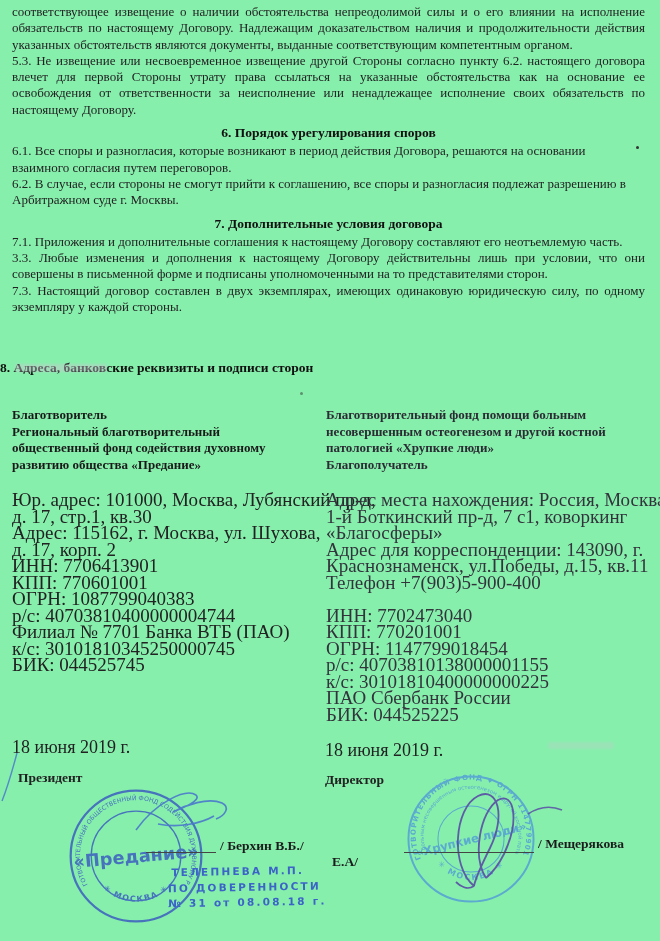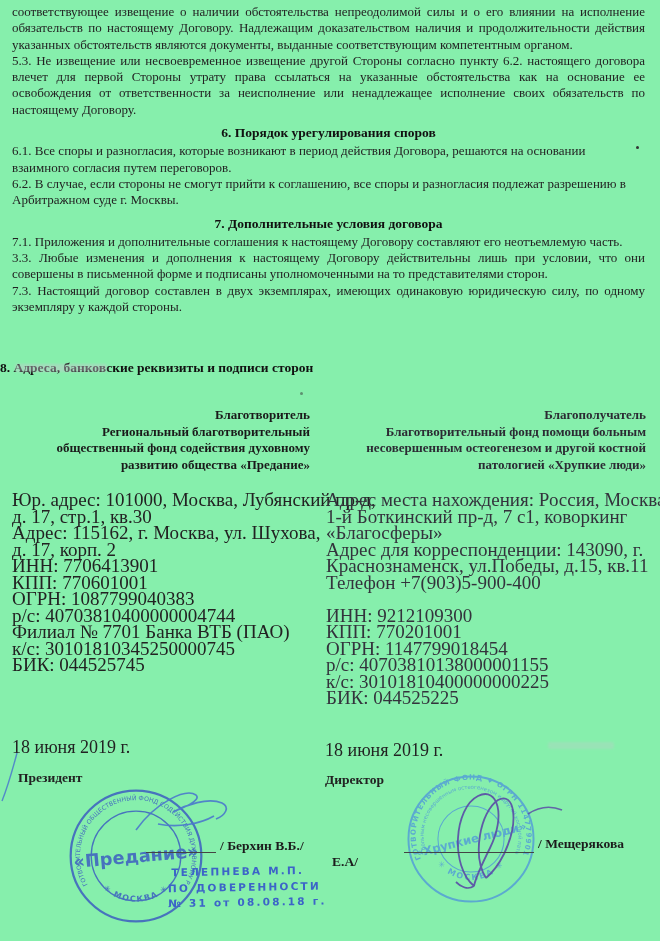--- a/index.html
+++ b/index.html
@@ -12,21 +12,21 @@
   .bodytext { position:absolute; top:4px; left:12px; right:15px; font-size:13px; line-height:16.3px; }
   .bodytext p { margin:0; }
   .just { text-align:justify; }
   .sec-head { text-align:center; font-weight:bold; font-size:13.5px; margin:7px 0 2px 0; color:#111; }
   .head8 { position:absolute; top:360px; left:0; width:100%; font-weight:bold; font-size:13.5px; color:#111; }
 
   
   .columns { position:absolute; top:407px; left:12px; right:14px; display:flex; gap:16px; }
   .col-left  { width:298px; }
   .col-right { width:320px; }
-  .col-header { text-align:right; font-weight:bold; font-size:13px; line-height:16.5px; color:#1a1a1a; }
+  .col-header { text-align:left; font-weight:bold; font-size:13px; line-height:16.5px; color:#1a1a1a; }
   .col-details { margin-top:19px; font-size:19px; line-height:16.5px; }
   .detail-line { min-height:16.5px; white-space:nowrap; }
   .col-right .col-header { color:#2b2b33; }
   .col-right .col-details { color:#33333c; }
 
   
   .abs { position:absolute; }
   .date  { font-size:18px; }
   .stitle { font-size:13.5px; font-weight:bold; }
   .signame { font-size:13.5px; font-weight:bold; color:#1c1c1c; }
@@ -77,36 +77,37 @@
         <div class="detail-line">КПП: 770601001</div>
         <div class="detail-line">ОГРН: 1087799040383</div>
         <div class="detail-line">р/с: 40703810400000004744</div>
         <div class="detail-line">Филиал № 7701 Банка ВТБ (ПАО)</div>
         <div class="detail-line">к/с: 30101810345250000745</div>
         <div class="detail-line">БИК: 044525745</div>
       </div>
     </div>
     <div class="col-right">
       <div class="col-header">
+        <div>Благотворительный фонд помощи больным несовершенным остеогенезом и другой костной патологией «Хрупкие люди»</div>
         <div>Благополучатель</div>
-        <div>Благотворительный фонд помощи больным несовершенным остеогенезом и другой костной патологией «Хрупкие люди»</div>
       </div>
       <div class="col-details">
         <div class="detail-line">Адрес места нахождения: Россия, Москва, 125284,</div>
         <div class="detail-line">1-й Боткинский пр-д, 7 с1, коворкинг</div>
         <div class="detail-line">«Благосферы»</div>
         <div class="detail-line">Адрес для корреспонденции: 143090, г.</div>
         <div class="detail-line">Краснознаменск, ул.Победы, д.15, кв.11</div>
         <div class="detail-line">Телефон +7(903)5-900-400</div>
         <div class="detail-line"></div>
-        <div class="detail-line">ИНН: 9212109300</div>
+        <div class="detail-line">ИНН: 7702473040</div>
         <div class="detail-line">КПП: 770201001</div>
         <div class="detail-line">ОГРН: 1147799018454</div>
         <div class="detail-line">р/с: 40703810138000001155</div>
         <div class="detail-line">к/с: 30101810400000000225</div>
+        <div class="detail-line">ПАО Сбербанк России</div>
         <div class="detail-line">БИК: 044525225</div>
       </div>
     </div>
   </div>
 
   <div class="abs date" style="left:12px; top:737px;">18 июня 2019 г.</div>
   <div class="abs date" style="left:325px; top:740px;">18 июня 2019 г.</div>
   <div class="abs stitle" style="left:18px; top:770px;">Президент</div>
   <div class="abs stitle" style="left:325px; top:772px;">Директор</div>
 

